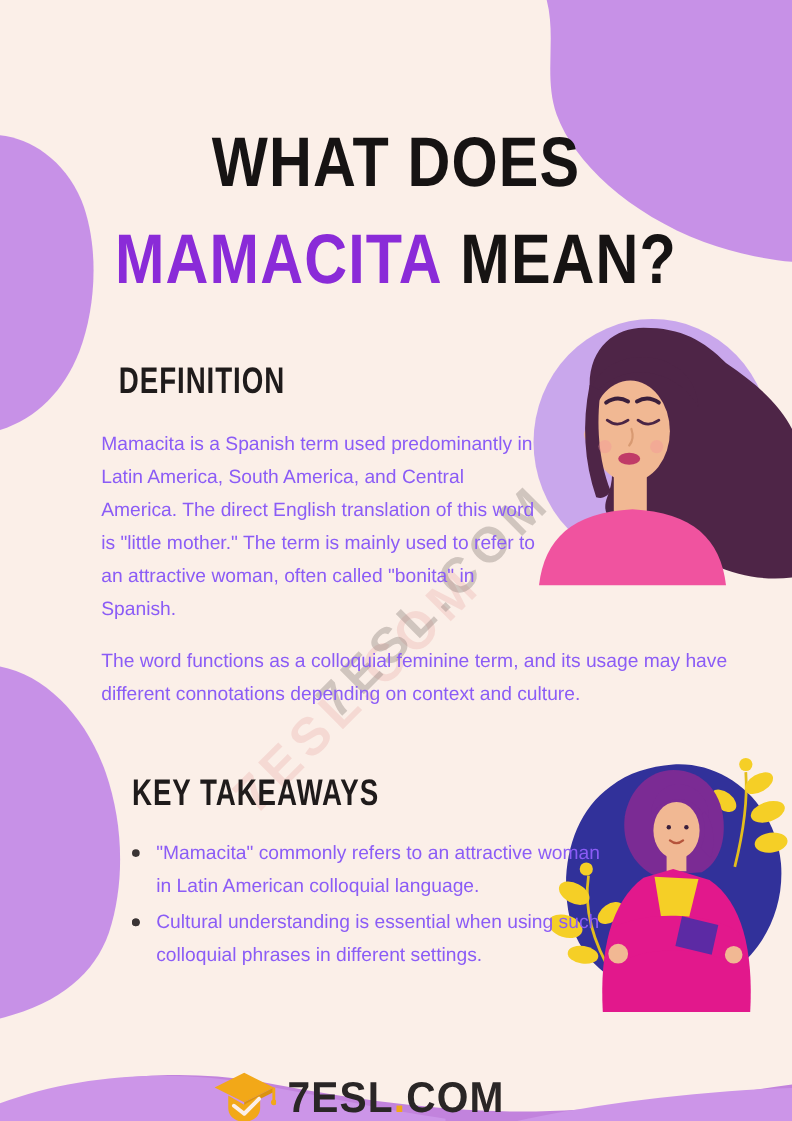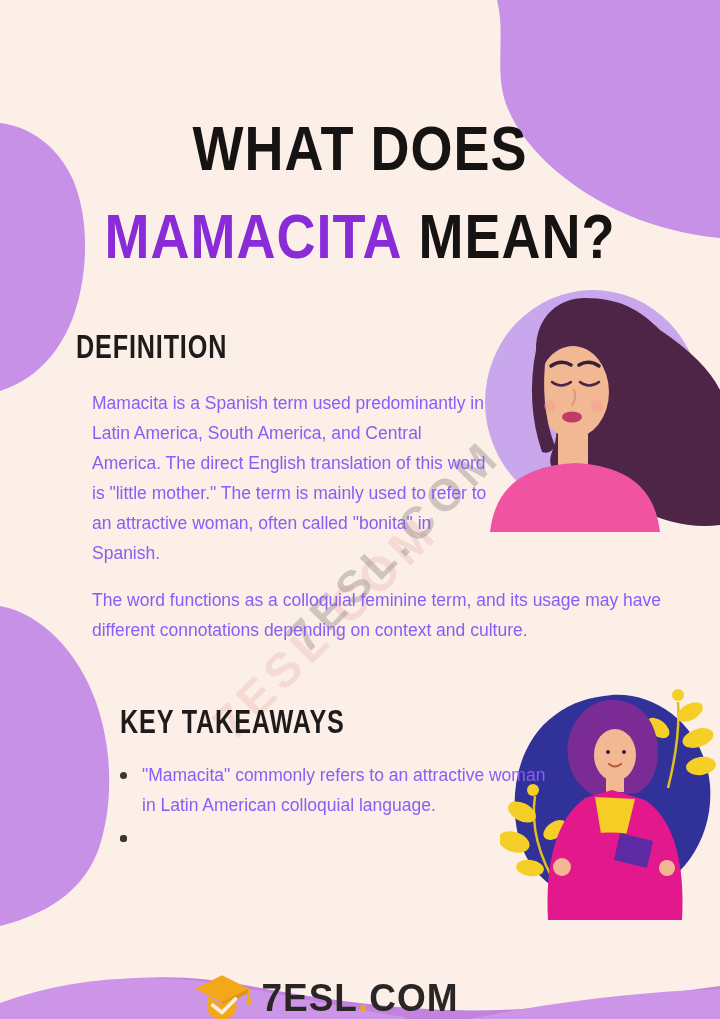--- a/index.html
+++ b/index.html
@@ -36,21 +36,21 @@
     letter-spacing:1px; line-height:88px;
     transform:scaleY(1.18); transform-origin:center top;
   }
   .title-line .hl { color:#8A2BD8; margin-right:16px; }
 
   .sec-heading {
     font-weight:bold; color:#1F1B1B; font-size:30px; letter-spacing:1px;
     transform:scale(0.84,1.12); transform-origin:left center;
     display:inline-block; white-space:nowrap;
   }
-  .def-heading-wrap { position:absolute; left:76px; top:286px; }
+  .def-heading-wrap { position:absolute; left:108px; top:286px; }
   .kt-heading-wrap  { position:absolute; left:120px; top:661px; }
 
   .body-text { font-size:17.5px; line-height:30px; color:#8b5cf6; }
   .para1 { position:absolute; left:92px; top:344px; width:395px; }
   .para2 { position:absolute; left:92px; top:541px; width:590px; }
 
   .bullets { position:absolute; left:118px; top:716px; width:438px; list-style:none; }
   .bullets li { position:relative; padding-left:24px; margin-bottom:3px; }
   .bullets li .dot {
     position:absolute; left:2px; top:12px; width:7px; height:7px;
@@ -149,21 +149,21 @@
     <div class="def-heading-wrap"><span class="sec-heading">DEFINITION</span></div>
 
     <p class="body-text para1">Mamacita is a Spanish term used predominantly in Latin America, South America, and Central America. The direct English translation of this word is "little mother." The term is mainly used to refer to an attractive woman, often called "bonita" in Spanish.</p>
     <p class="body-text para2">The word functions as a colloquial feminine term, and its usage may have different connotations depending on context and culture.</p>
 
     <div class="kt-heading-wrap"><span class="sec-heading">KEY TAKEAWAYS</span></div>
 
     <ul class="bullets body-text">
       <li><span class="dot"></span><span>"Mamacita" commonly refers to an attractive woman in Latin American colloquial language.</span></li>
       <li><span class="dot"></span></li>
-      <li><span class="dot"></span></li>
+      <li><span class="dot"></span><span>Cultural understanding is essential when using such colloquial phrases in different settings.</span></li>
     </ul>
 
     <div class="logo">
       <svg width="58" height="50" viewBox="0 0 56 48">
         <polygon points="28,2 54,15 28,28 2,15" fill="#F2A818"></polygon>
         <polygon points="28,28 54,15 54,19 28,32" fill="#DB930F"></polygon>
         <path d="M 14 22 L 14 33 C 14 40 20 45 28 45 C 36 45 42 40 42 33 L 42 22 L 28 30 Z" fill="#F2A818"></path>
         <path d="M 19 31 L 28 38 L 41 25" stroke="#FBEFE8" stroke-width="3.5" fill="none" stroke-linecap="round" stroke-linejoin="round"></path>
         <line x1="54" y1="15" x2="54" y2="26" stroke="#F2A818" stroke-width="2.5"></line>
         <circle cx="54" cy="28" r="2.5" fill="#F2A818"></circle>

